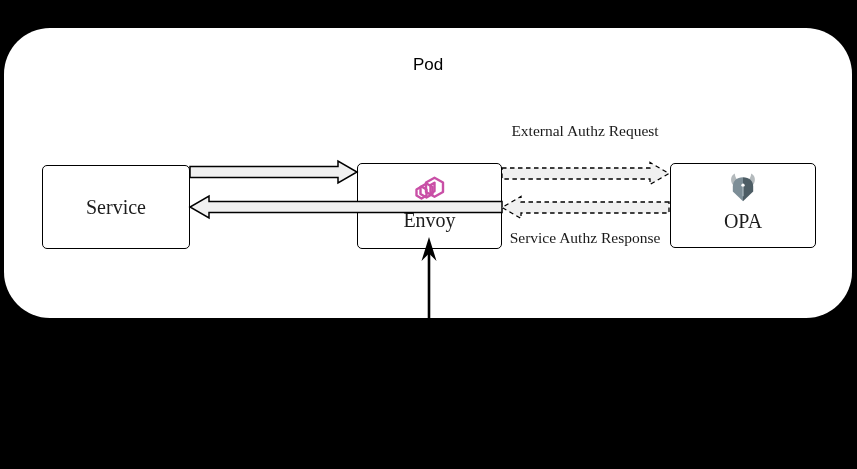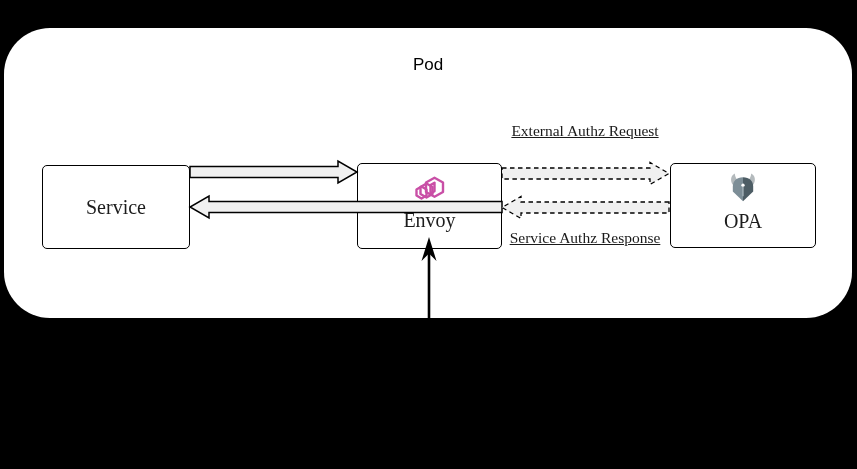--- a/index.html
+++ b/index.html
@@ -85,21 +85,20 @@
     height: 469px;
     pointer-events: none;
   }
   .edge-label {
     position: absolute;
     width: 160px;
     text-align: center;
     font-size: 15.5px;
     line-height: 17.5px;
     color: #1a1a1a;
-    text-decoration: underline;
   }
   .label-request { left: 505px; top: 122px; }
   .label-response { left: 505px; top: 229px; }
 </style>
 </head>
 <body>
 
 <div class="stage">
 
   <div class="pod-panel"></div>

